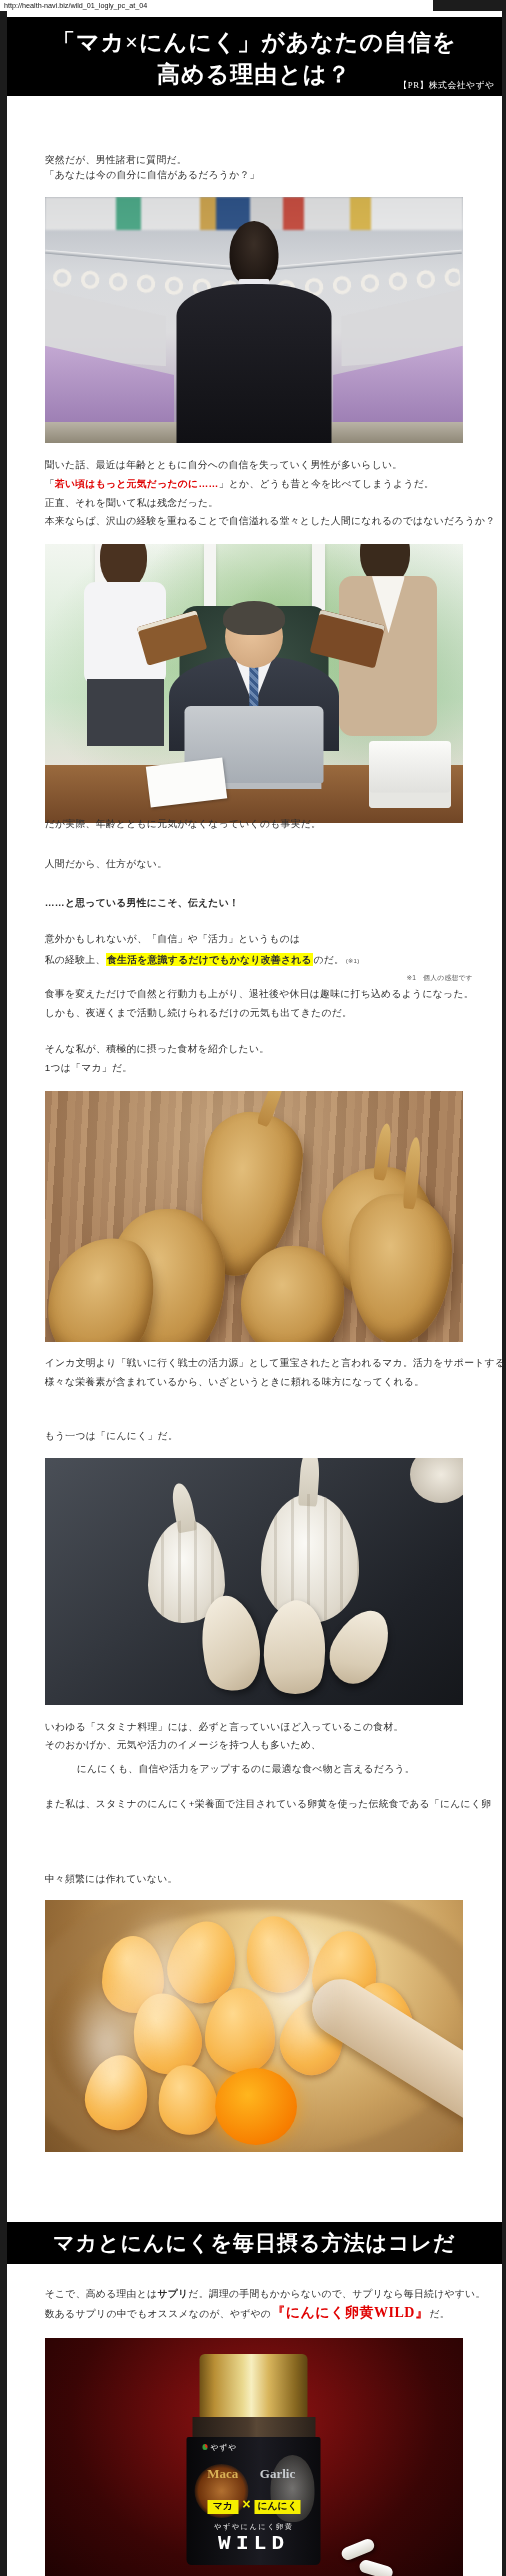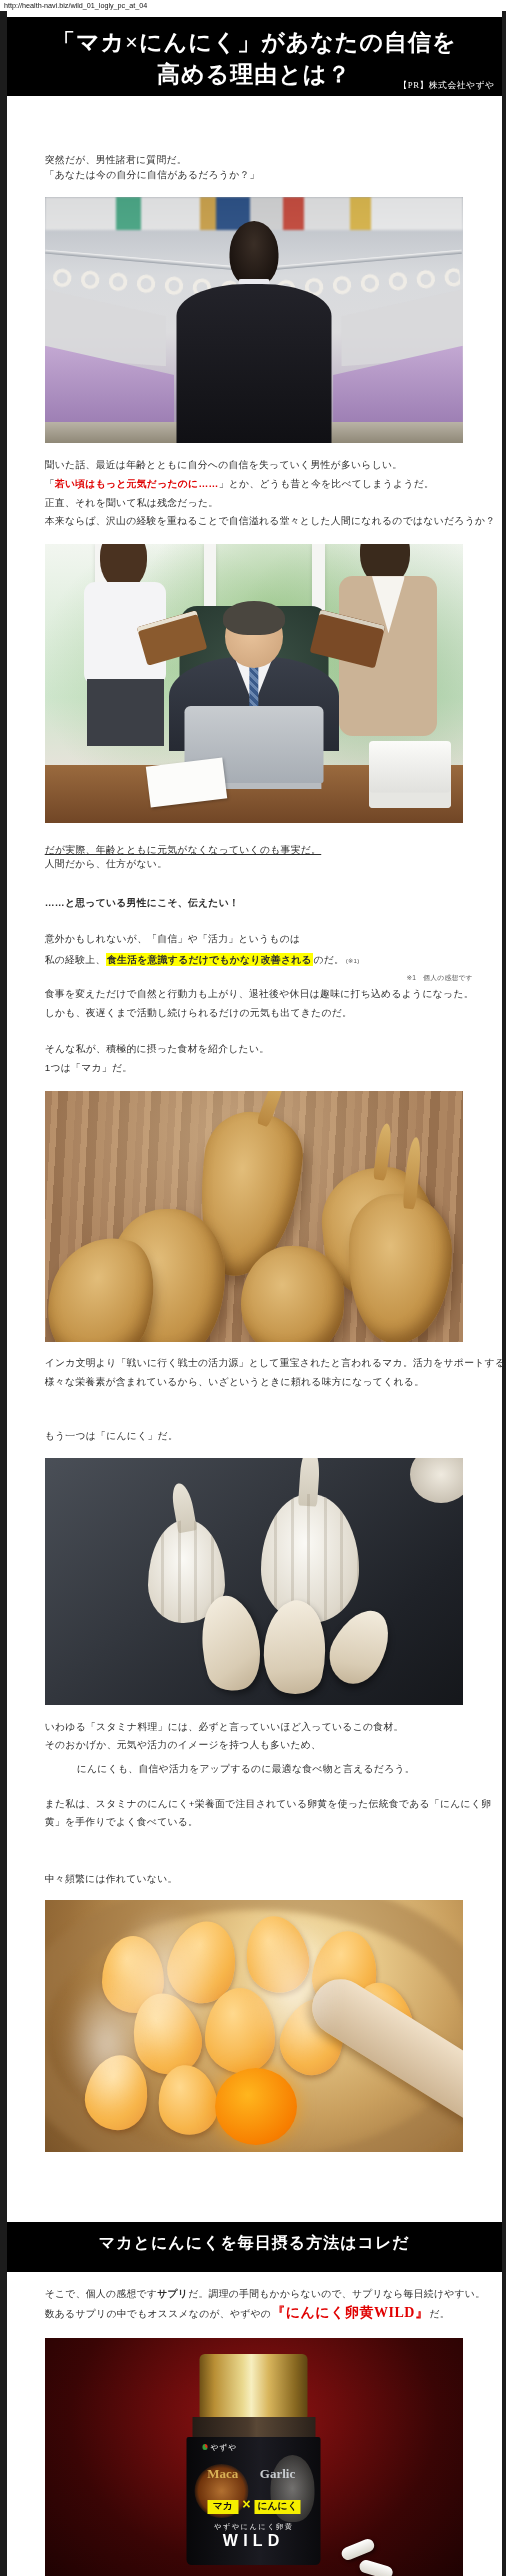--- a/index.html
+++ b/index.html
@@ -1,33 +1,33 @@
 <!DOCTYPE html>
 <html style="font-size:8.2px"><head>
 <meta charset="utf-8">
 <style>
   *{margin:0;padding:0;box-sizing:border-box}
   html,body{background:#1c1c1c}
   body{width:506px;height:3605px;position:relative;overflow:hidden;
        font-family:"Liberation Sans","DejaVu Sans",sans-serif}
 
   
-  #urlbar{position:absolute;top:0;left:0;width:506px;height:11.3px;background:#fff;
+  #urlbar{position:absolute;top:0;left:0;width:433px;height:11.3px;background:#fff;
           font-size:7.2px;color:#111;padding:1px 0 0 4.1px;z-index:5}
 
   
   #card{position:absolute;top:11.3px;left:6.7px;width:495px;height:3594px;background:#fff}
 
   
   .banner{position:absolute;left:0;width:495px;background:#000;color:#fff;text-align:center;
           font-family:"Liberation Serif","DejaVu Serif",serif;font-weight:bold}
   #hdr{top:5.7px;height:79px}
   #hdr .ht{padding-top:9.8px;font-size:23px;line-height:32px;letter-spacing:1px}
   #hdr .pr{position:absolute;right:7.2px;bottom:4.1px;font-size:8.8px;font-weight:normal;letter-spacing:0.5px}
-  #b2{top:2211px;height:50px;font-size:16px;line-height:42px;letter-spacing:1px}
+  #b2{top:2211px;height:42px;font-size:21px;line-height:42px;letter-spacing:1px}
 
   
   .p{position:absolute;left:38px;width:428px;font-size:9.8px;line-height:13.4px;color:#2d2d2d;letter-spacing:0.3px}
   .p .ln{white-space:nowrap}
   .p.note{font-size:6.7px;color:#555;text-align:right;line-height:8.2px}
   .b{font-weight:bold}
   .red{color:#e00000;font-weight:bold}
   .bigger{font-size:14px;font-family:"Liberation Serif","DejaVu Serif",serif;letter-spacing:0.5px}
   .hl{background:#ffff00;font-weight:bold;padding:1px 1.5px}
   .sm{font-size:6.2px;color:#555;padding-left:1.5px}
@@ -155,21 +155,21 @@
   #product .brand{position:relative;color:#fff;font-size:7.7px;text-align:left;padding-left:15.5px;letter-spacing:1px}
   #product .brand:before{content:"";display:inline-block;width:5.7px;height:5.7px;border-radius:50%;margin-right:2.6px;
     background:conic-gradient(#d83a1a 0 120deg,#3a9a3a 120deg 360deg)}
   #product .mg{position:relative;display:flex;justify-content:center;align-items:flex-end;gap:4.1px;margin-top:13.4px}
   #product .en{font-family:"Liberation Serif","DejaVu Serif",serif;font-size:13px;font-weight:bold}
   #product .men{color:#d8b056}
   #product .gen{color:#c8ccd0}
   #product .jp{background:#f5ee00;color:#111;font-weight:bold;font-size:9.8px;padding:0.5px 2.6px;margin-top:18px}
   #product .cross{color:#f5ee00;font-size:14.4px;font-weight:bold;padding-bottom:2.1px}
   #product .series{position:relative;color:#eee;font-family:"Liberation Serif","DejaVu Serif",serif;font-size:7.2px;margin-top:8.2px;letter-spacing:1.5px}
-  #product .wname{position:relative;color:#fff;font-family:Liberation Sans, sans-serif;font-size:16px;font-weight:bold;letter-spacing:5.2px}
+  #product .wname{position:relative;color:#fff;font-family:Liberation Mono, monospace;font-size:21px;font-weight:bold;letter-spacing:5.2px}
   #product .pill{position:absolute;width:34px;height:13.4px;border-radius:6.7px;background:linear-gradient(180deg,#fff,#d8d5cc);
     box-shadow:1px 2.1px 4.1px rgba(0,0,0,.55)}
   #product .p1{right:88px;bottom:34px;transform:rotate(-22deg)}
   #product .p2{right:70px;bottom:14.4px;transform:rotate(16deg)}
 </style>
 </head>
 <body>
 
 <div id="urlbar">http://health-navi.biz/wild_01_logly_pc_at_04</div>
 
@@ -305,21 +305,21 @@
       </div>
       <div class="p" style="top: 466px;">
         <div class="ln"><span>「</span><span class="red">若い頃はもっと元気だったのに……</span><span>」とか、どうも昔と今を比べてしまうようだ。</span></div>
       </div>
       <div class="p" style="top: 485px;">
         <div class="ln"><span>正直、それを聞いて私は残念だった。</span></div>
       </div>
       <div class="p" style="top: 503px;">
         <div class="ln"><span>本来ならば、沢山の経験を重ねることで自信溢れる堂々とした人間になれるのではないだろうか？</span></div>
       </div>
-      <div class="p" style="top: 832px; text-decoration: underline;">
+      <div class="p" style="top: 806px;">
         <div class="ln"><span>だが実際、年齢とともに元気がなくなっていくのも事実だ。</span></div>
       </div>
       <div class="p" style="top: 846px;">
         <div class="ln"><span>人間だから、仕方がない。</span></div>
       </div>
       <div class="p" style="top: 885px;">
         <div class="ln"><span class="b">……と思っている男性にこそ、伝えたい！</span></div>
       </div>
       <div class="p" style="top: 921px;">
         <div class="ln"><span>意外かもしれないが、「自信」や「活力」というものは</span></div>
@@ -353,29 +353,28 @@
         <div class="ln"><span>いわゆる「スタミナ料理」には、必ずと言っていいほど入っているこの食材。</span></div>
       </div>
       <div class="p" style="top: 1727px;">
         <div class="ln"><span>そのおかげか、元気や活力のイメージを持つ人も多いため、</span></div>
       </div>
       <div class="p" style="top: 1751px; margin-left: 32px;">
         <div class="ln"><span>にんにくも、自信や活力をアップするのに最適な食べ物と言えるだろう。</span></div>
       </div>
       <div class="p" style="top: 1784px; line-height: 18px;">
         <div class="ln"><span>また私は、スタミナのにんにく+栄養面で注目されている卵黄を使った伝統食である「にんにく卵</span></div>
-        <div class="ln"><span>黄」を手作りでよく食べている。</span></div>
       </div>
       <div class="p" style="top: 1820px; line-height: 21.6px;">
       </div>
       <div class="p" style="top: 1861px;">
         <div class="ln"><span>中々頻繁には作れていない。</span></div>
       </div>
       <div class="p" style="top: 2276px;">
-        <div class="ln"><span>そこで、個人の感想です</span><span class="b">サプリ</span><span>だ。調理の手間もかからないので、サプリなら毎日続けやすい。</span></div>
+        <div class="ln"><span>そこで、高める理由とは</span><span class="b">サプリ</span><span>だ。調理の手間もかからないので、サプリなら毎日続けやすい。</span></div>
       </div>
       <div class="p" style="top: 2295px;">
         <div class="ln"><span>数あるサプリの中でもオススメなのが、やずやの</span><span class="red bigger">『にんにく卵黄WILD』</span><span>だ。</span></div>
       </div>
     </div>
 
   <div id="frows"></div>
 
 </div>
 

